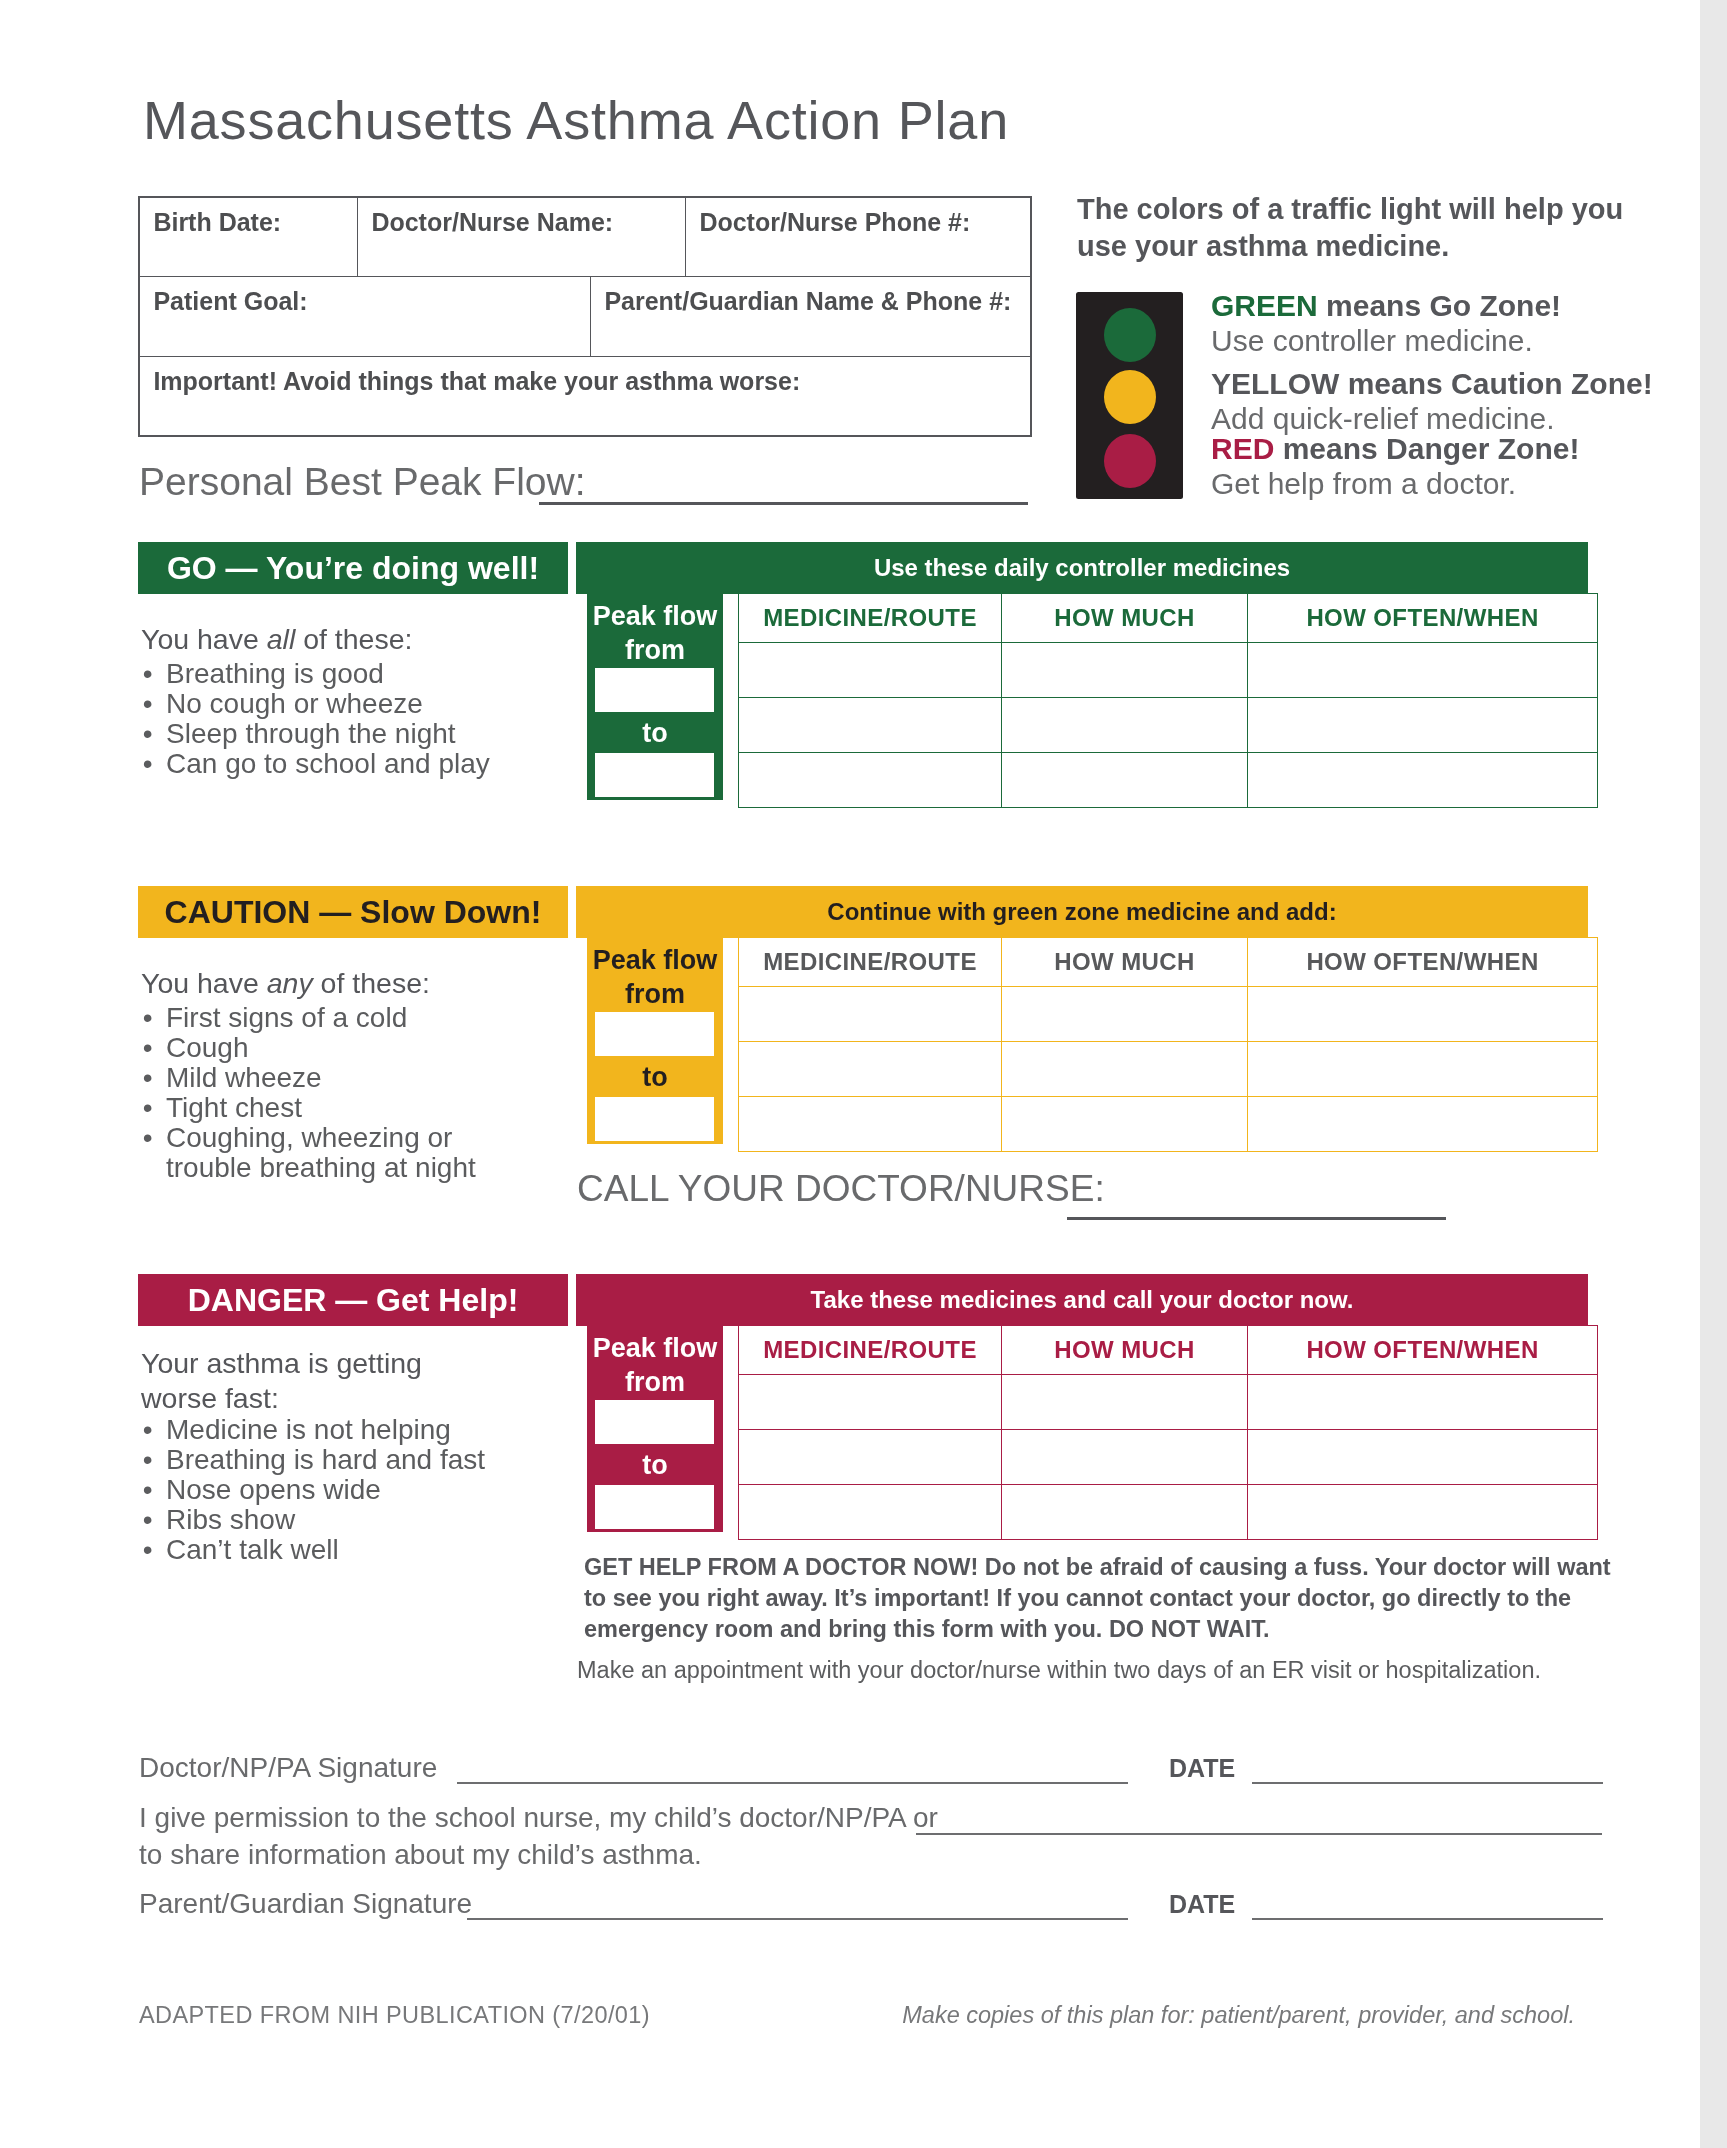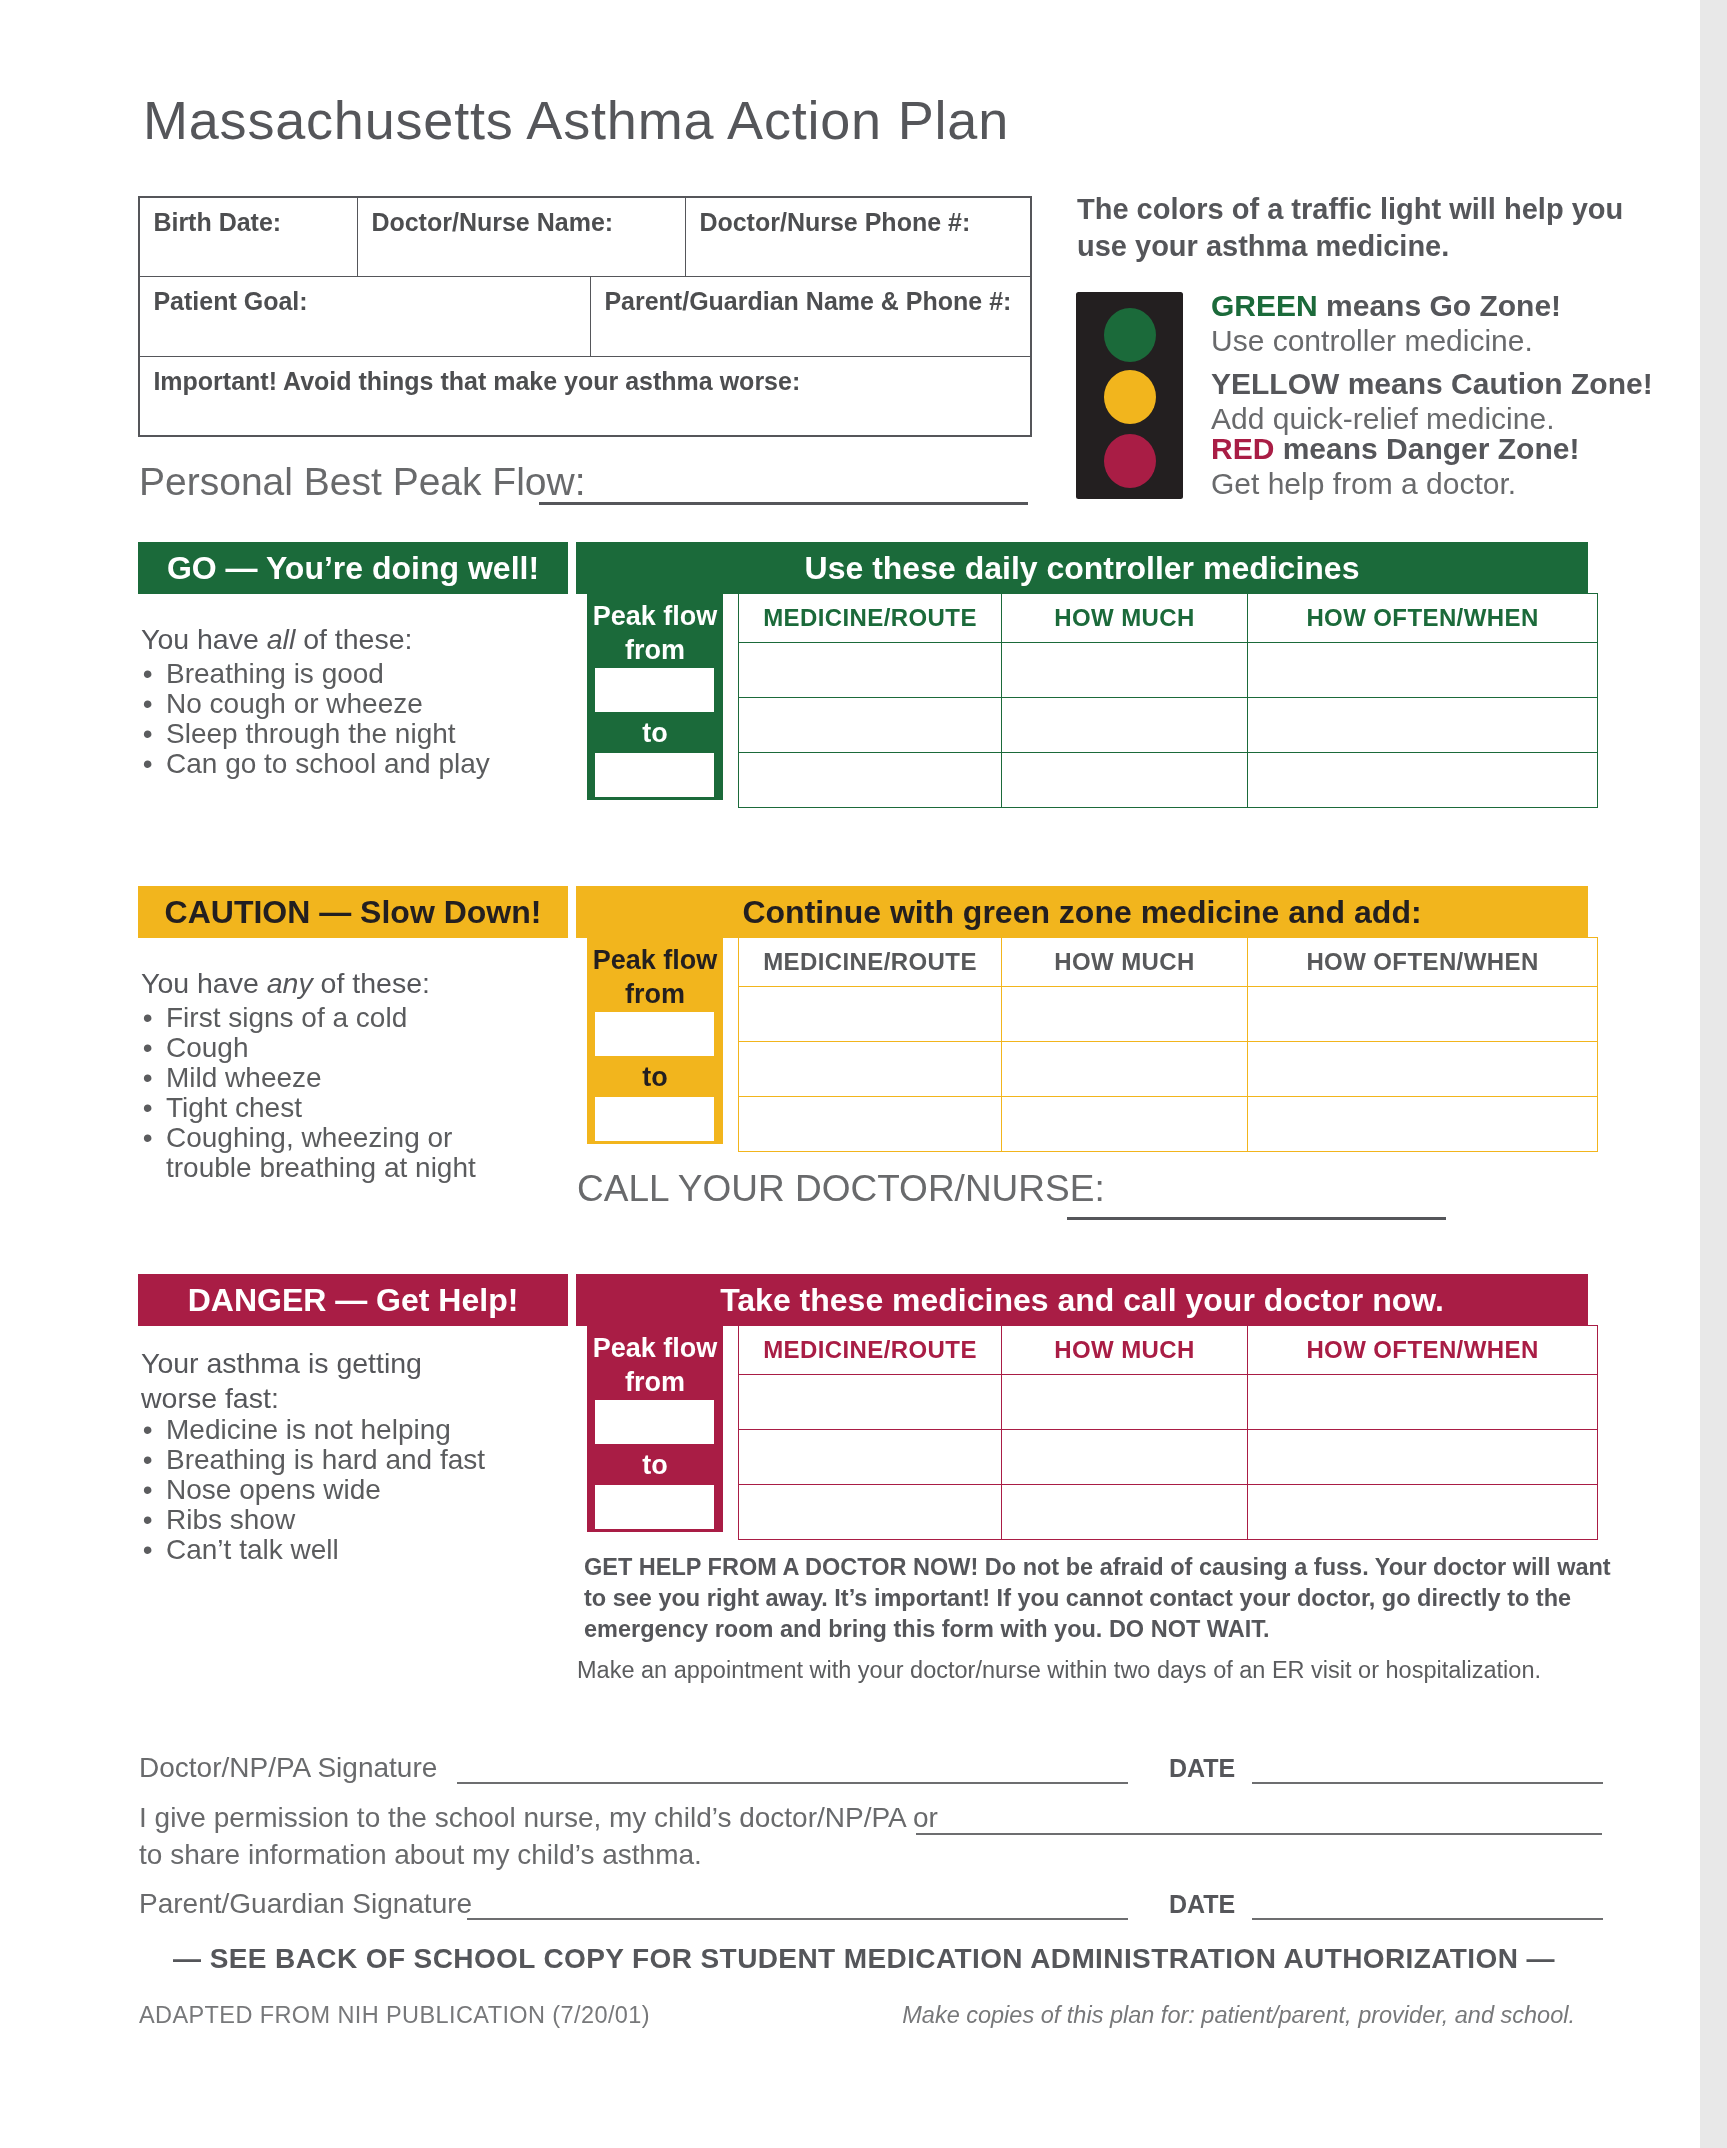--- a/index.html
+++ b/index.html
@@ -45,21 +45,21 @@
 
   
   .zone{position:absolute;left:0;width:1728px;height:0;}
   .z0{top:542px;--zc:#1b6a3a;--band-fg:#ffffff;--hdr-fg:#1b6a3a;}
   .z1{top:886px;--zc:#f2b51d;--band-fg:#231f20;--hdr-fg:#58595b;}
   .z2{top:1274px;--zc:#a91d45;--band-fg:#ffffff;--hdr-fg:#a91d45;}
   .band-left{position:absolute;left:138px;top:0;width:430px;height:52px;background:var(--zc);
              color:var(--band-fg);font-size:32px;font-weight:700;display:flex;
              align-items:center;justify-content:center;}
   .band-right{position:absolute;left:576px;top:0;width:1012px;height:52px;background:var(--zc);
-              color:var(--band-fg);font-size:32px;font-weight:700;display:flex;
+              color:var(--band-fg);font-size:24px;font-weight:700;display:flex;
               align-items:center;justify-content:center;}
   .zone-intro{position:absolute;left:141px;top:81px;font-size:28.5px;color:#55565a;}
   .z2 .zone-intro{top:72px;width:352px;font-weight:400;line-height:35px;}
   .zone-intro em{font-style:italic;}
   .symptoms{position:absolute;left:141px;top:117px;width:361px;margin:0;padding:0;
             list-style:none;font-size:28px;color:#5b5c5e;line-height:30px;}
   .z2 .symptoms{top:141px;}
   .symptoms li{position:relative;padding-left:25px;}
   .symptoms li::before{content:"\2022";position:absolute;left:1.7px;}
 
@@ -290,19 +290,18 @@
 
   <div class="sig-label perm-1">I give permission to the school nurse, my child’s doctor/NP/PA or</div>
   <div class="sig-line perm-line"></div>
   <div class="sig-label perm-2">to share information about my child’s asthma.</div>
 
   <div class="sig-label par-label">Parent/Guardian Signature</div>
   <div class="sig-line par-line"></div>
   <div class="date-label par-date">DATE</div>
   <div class="sig-line par-date-line"></div>
 
-  <div class="see-back">—  SEE BACK OF SCHOOL COPY FOR STUDENT MEDICATION ADMINISTRATION AUTHORIZATION  —</div>
 
   <div class="footer-left">ADAPTED FROM NIH PUBLICATION (7/20/01)</div>
   <div class="footer-right">Make copies of this plan for: patient/parent, provider, and school.</div>
 
 </div>
 
 
 </body></html>

